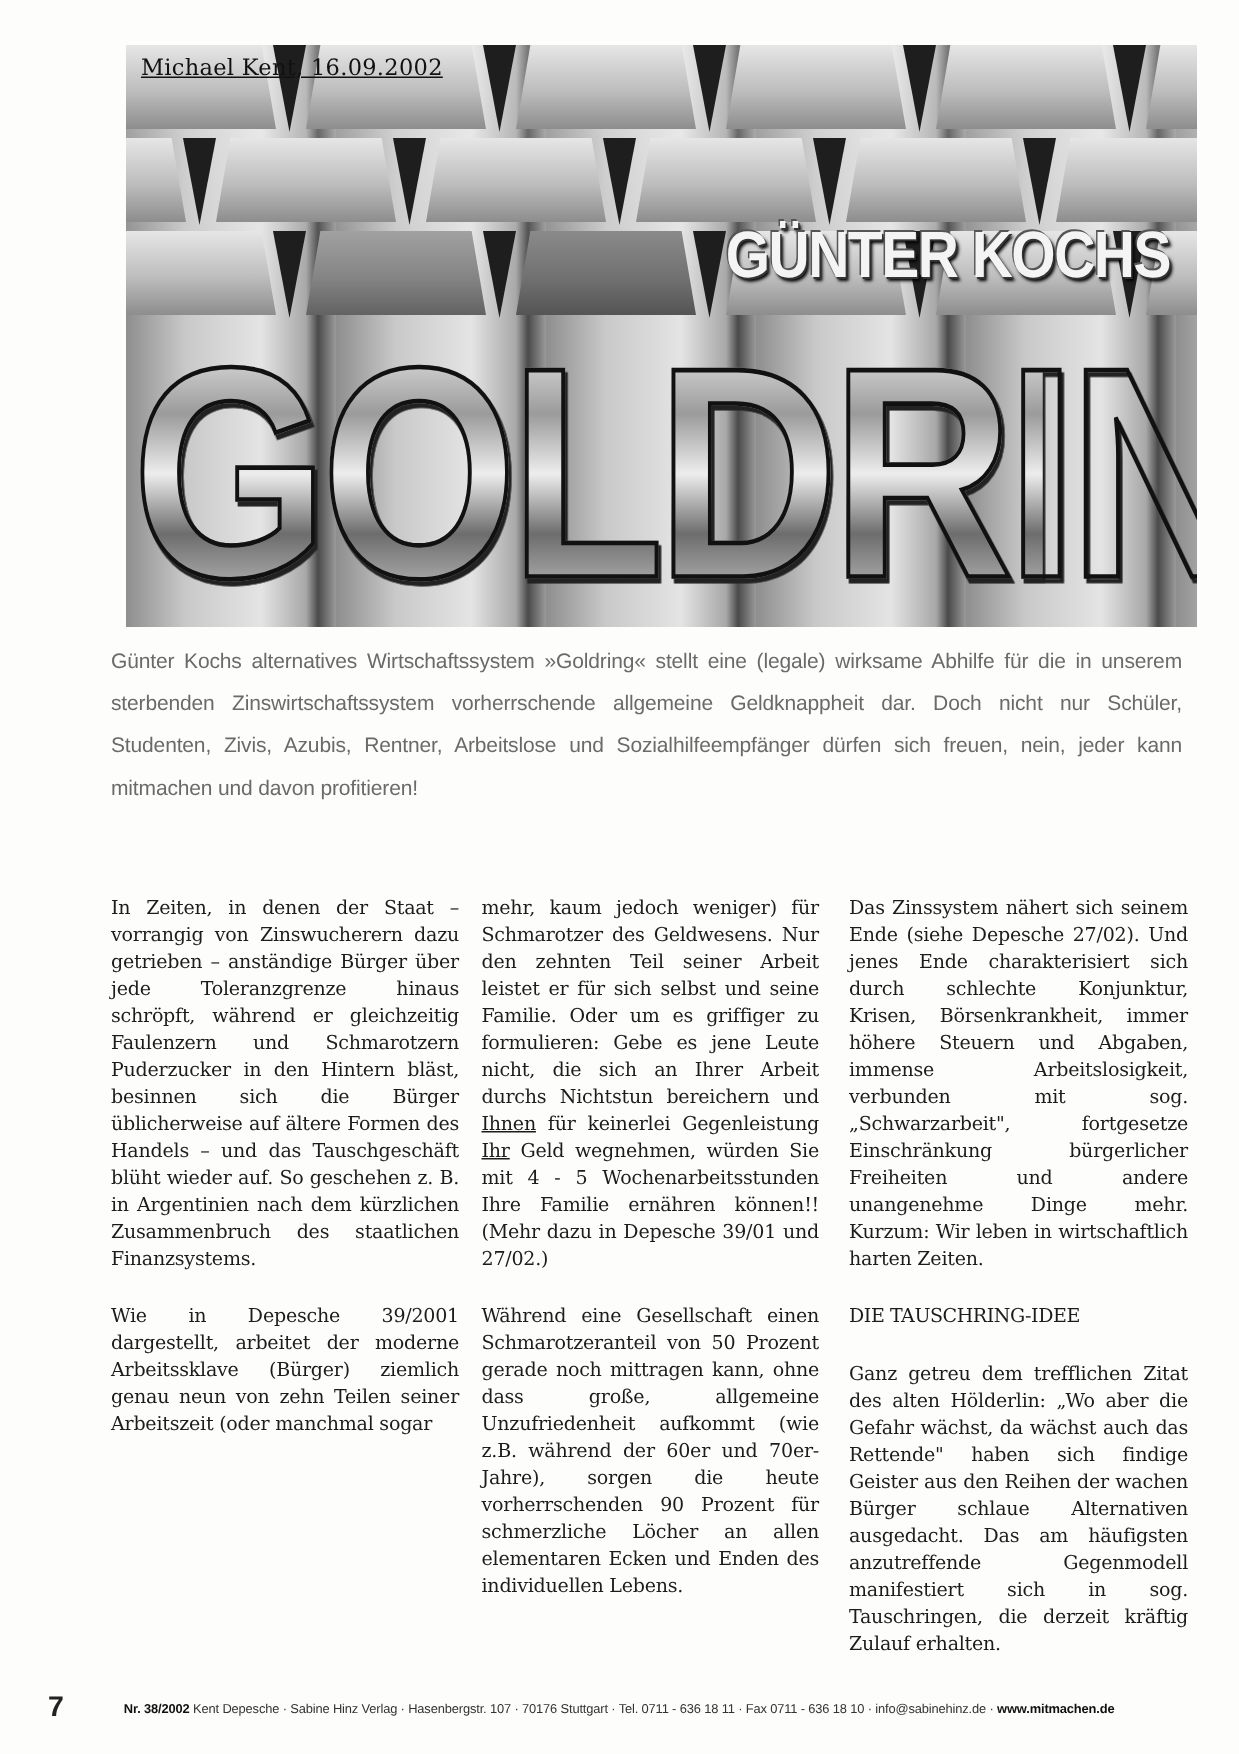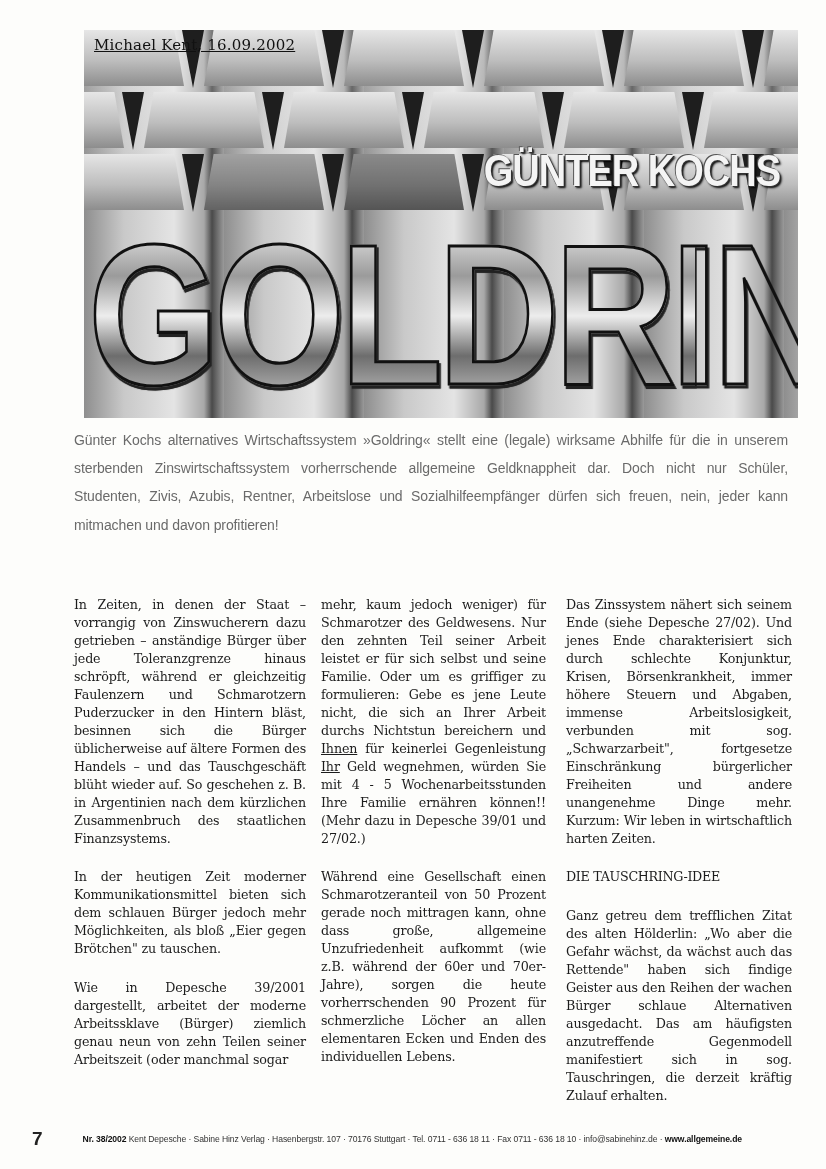--- a/index.html
+++ b/index.html
@@ -109,31 +109,30 @@
   </div>
   <div class="byline">Michael Kent, 16.09.2002</div>
   <div class="subtitle">GÜNTER KOCHS</div>
   <div class="big-title">GOLDRING</div>
 </div>
 
 <div class="lead">Günter Kochs alternatives Wirtschaftssystem »Goldring« stellt eine (legale) wirksame Abhilfe für die in unserem sterbenden Zinswirtschaftssystem vorherrschende allgemeine Geldknappheit dar. Doch nicht nur Schüler, Studenten, Zivis, Azubis, Rentner, Arbeitslose und Sozialhilfeempfänger dürfen sich freuen, nein, jeder kann mitmachen und davon profitieren!</div>
 
 <div class="col col1">
   <p>In Zeiten, in denen der Staat – vorrangig von Zinswucherern dazu getrieben – anständige Bürger über jede Toleranzgrenze hinaus schröpft, während er gleichzeitig Faulenzern und Schmarotzern Puderzucker in den Hintern bläst, besinnen sich die Bürger üblicherweise auf ältere Formen des Handels – und das Tauschgeschäft blüht wieder auf. So geschehen z. B. in Argentinien nach dem kürzlichen Zusammenbruch des staatlichen Finanzsystems.</p>
-  <p>In der heutigen Zeit moderner Kommunikationsmittel bieten sich dem schlauen Bürger jedoch mehr Möglichkeiten, als bloß „Eier gegen Brötchen" zu tauschen.</p>
   <p>Wie in Depesche 39/2001 dargestellt, arbeitet der moderne Arbeitssklave (Bürger) ziemlich genau neun von zehn Teilen seiner Arbeitszeit (oder manchmal sogar</p>
 </div>
 
 <div class="col col2">
   <p><span>mehr, kaum jedoch weniger) für Schmarotzer des Geldwesens. Nur den zehnten Teil seiner Arbeit leistet er für sich selbst und seine Familie. Oder um es griffiger zu formulieren: Gebe es jene Leute nicht, die sich an Ihrer Arbeit durchs Nichtstun bereichern und </span><u>Ihnen</u><span> für keinerlei Gegenleistung </span><u>Ihr</u><span> Geld wegnehmen, würden Sie mit 4 - 5 Wochenarbeitsstunden Ihre Familie ernähren können!! (Mehr dazu in Depesche 39/01 und 27/02.)</span></p>
   <p>Während eine Gesellschaft einen Schmarotzeranteil von 50 Prozent gerade noch mittragen kann, ohne dass große, allgemeine Unzufriedenheit aufkommt (wie z.B. während der 60er und 70er-Jahre), sorgen die heute vorherrschenden 90 Prozent für schmerzliche Löcher an allen elementaren Ecken und Enden des individuellen Lebens.</p>
 </div>
 
 <div class="col col3">
   <p>Das Zinssystem nähert sich seinem Ende (siehe Depesche 27/02). Und jenes Ende charakterisiert sich durch schlechte Konjunktur, Krisen, Börsenkrankheit, immer höhere Steuern und Abgaben, immense Arbeitslosigkeit, verbunden mit sog. „Schwarzarbeit", fortgesetze Einschränkung bürgerlicher Freiheiten und andere unangenehme Dinge mehr. Kurzum: Wir leben in wirtschaftlich harten Zeiten.</p>
   <h3>DIE TAUSCHRING-IDEE</h3>
   <p>Ganz getreu dem trefflichen Zitat des alten Hölderlin: „Wo aber die Gefahr wächst, da wächst auch das Rettende" haben sich findige Geister aus den Reihen der wachen Bürger schlaue Alternativen ausgedacht. Das am häufigsten anzutreffende Gegenmodell manifestiert sich in sog. Tauschringen, die derzeit kräftig Zulauf erhalten.</p>
 </div>
 
 <div class="footer">
   <span class="page-num">7</span>
-  <span class="foot-text"><b>Nr. 38/2002</b><span> Kent Depesche · Sabine Hinz Verlag · Hasenbergstr. 107 · 70176 Stuttgart · Tel. 0711 - 636 18 11 · Fax 0711 - 636 18 10 · info@sabinehinz.de · </span><b>www.allgemeine.de</b></span>
+  <span class="foot-text"><b>Nr. 38/2002</b><span> Kent Depesche · Sabine Hinz Verlag · Hasenbergstr. 107 · 70176 Stuttgart · Tel. 0711 - 636 18 11 · Fax 0711 - 636 18 10 · info@sabinehinz.de · </span><b>www.mitmachen.de</b></span>
 </div>
 
 </body></html>

